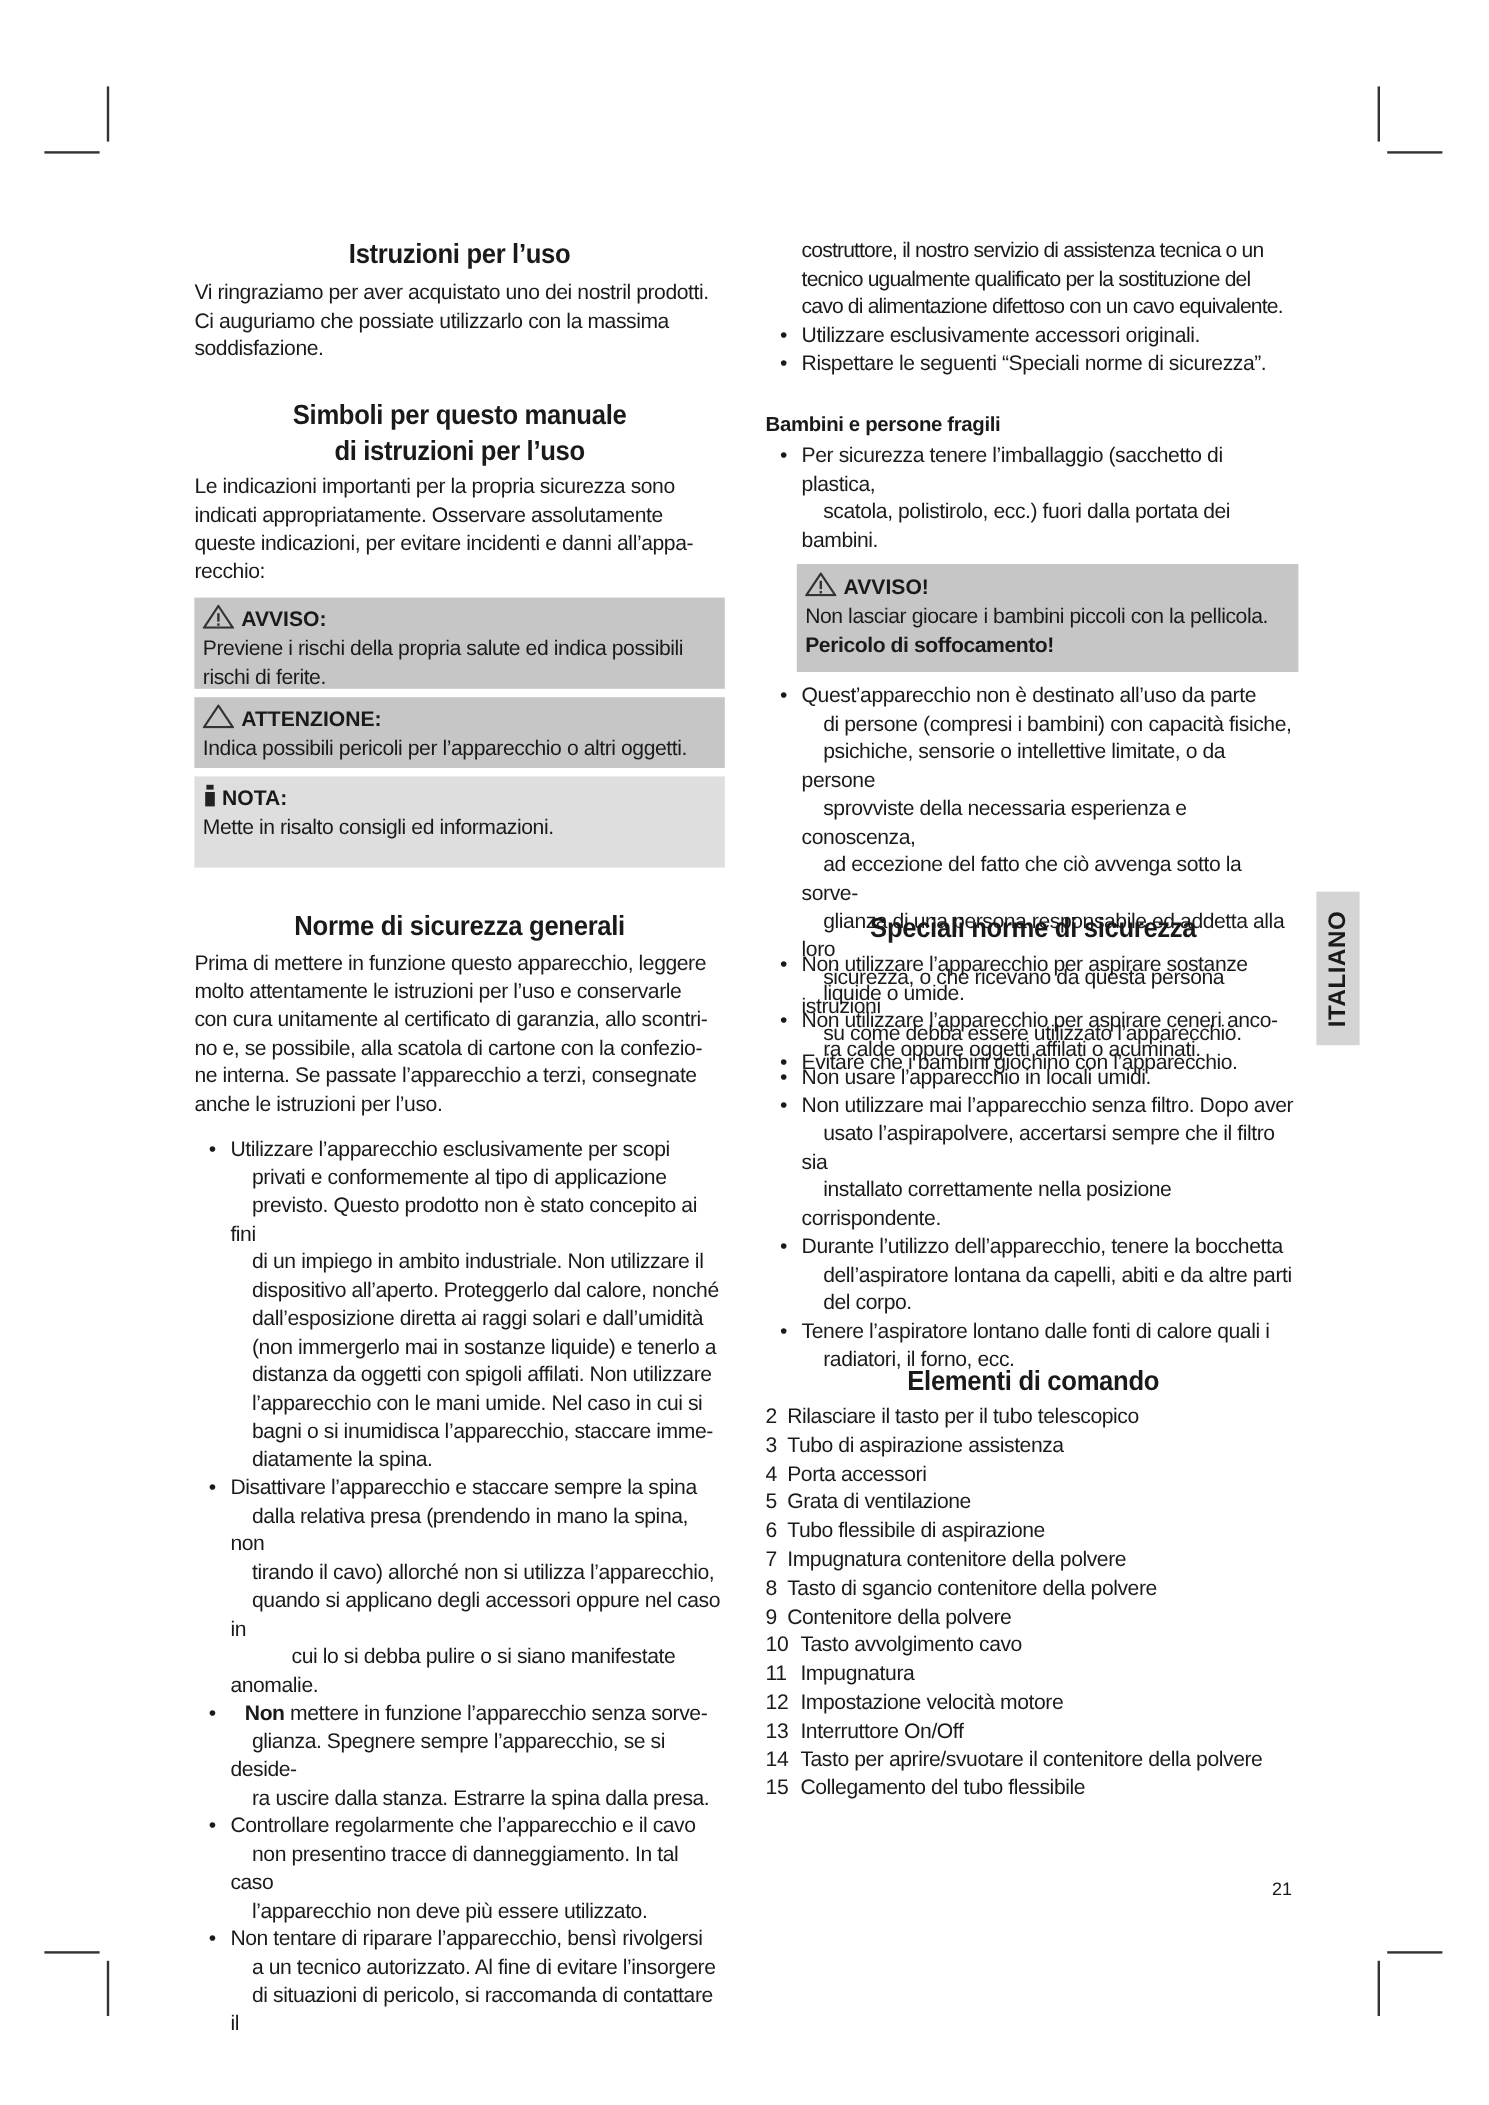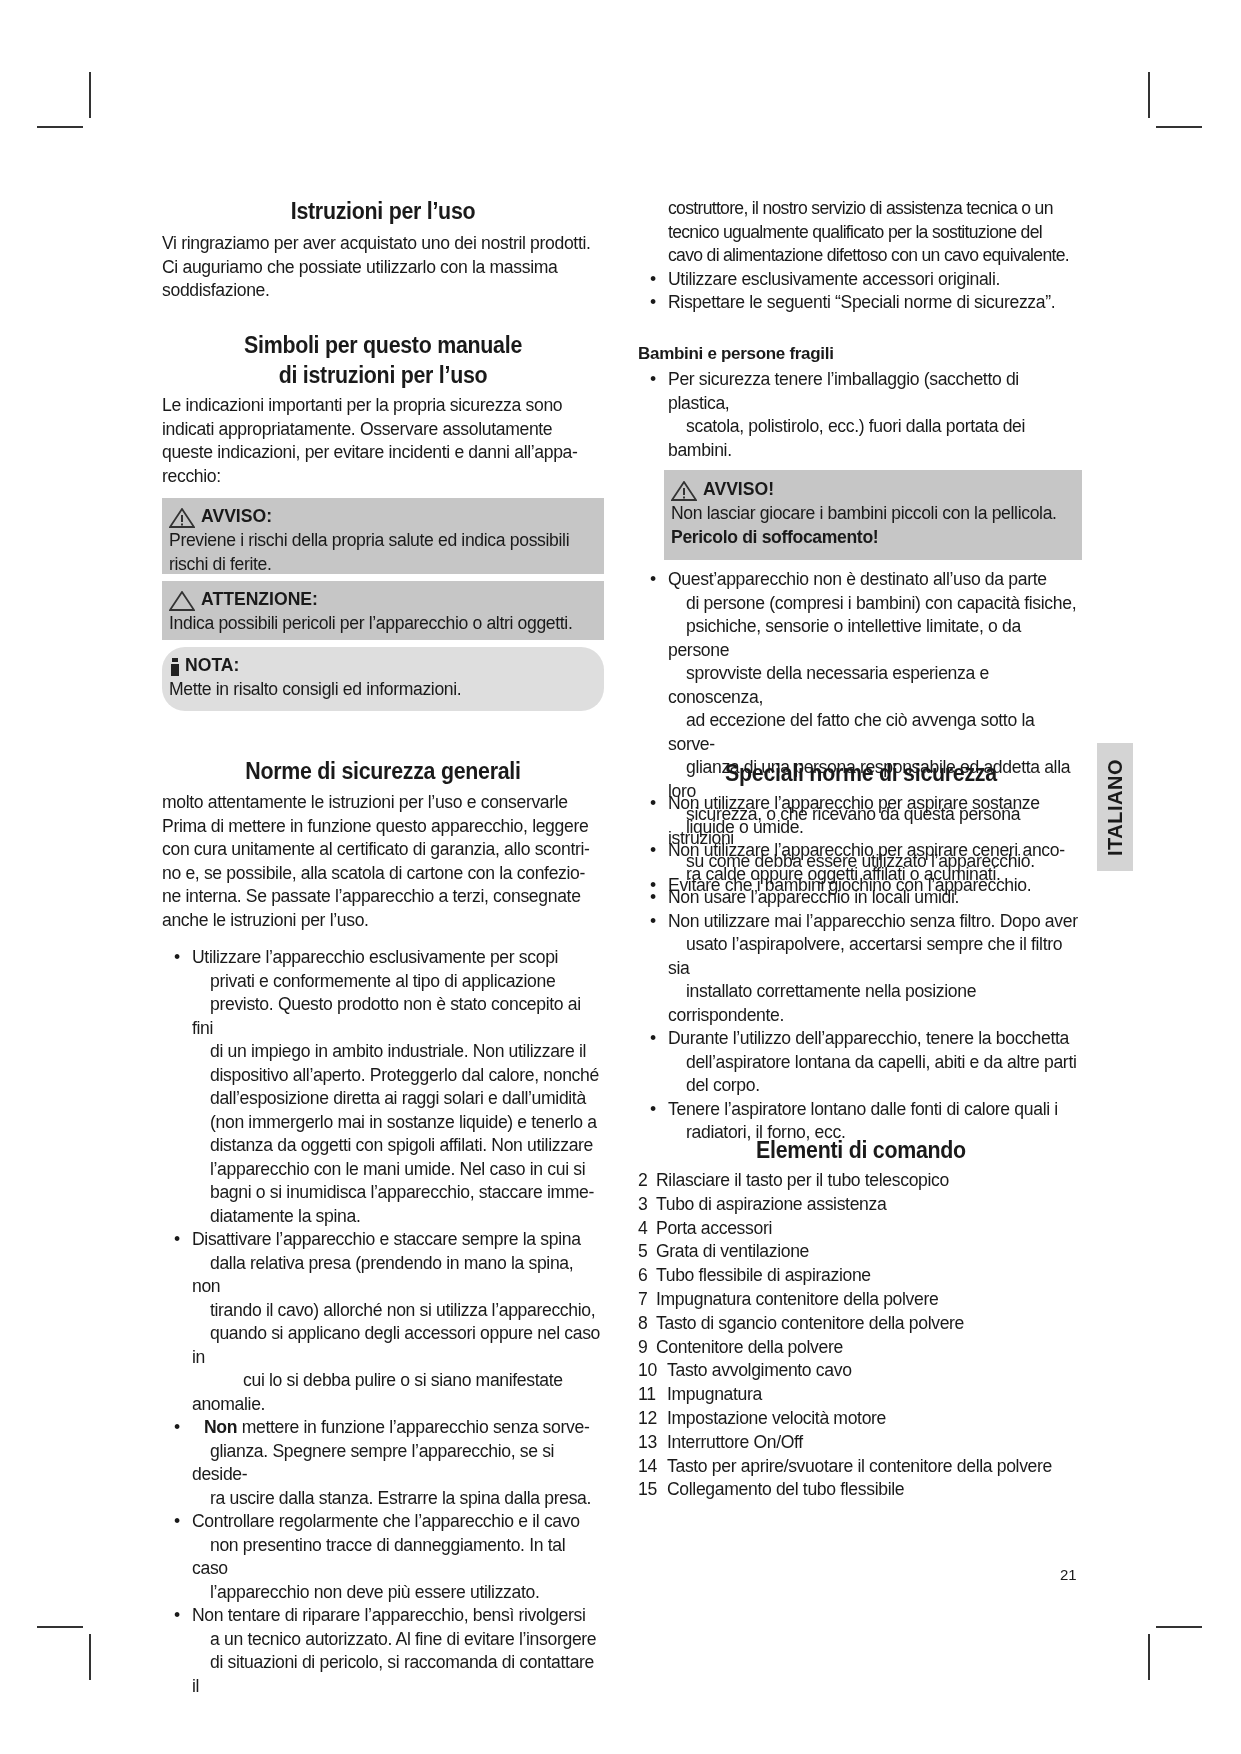--- a/index.html
+++ b/index.html
@@ -22,21 +22,21 @@
     ul.bul { list-style: none; margin: 0; padding: 0; }
     ul.bul li {
       position: relative; padding-left: 30px; font-size: 17.6px; line-height: 23.5px;
       letter-spacing: -0.35px; text-indent: -18px;
     }
     ul.bul li .dot { display: inline-block; width: 18px; text-indent: 0; }
     .box {
       background: #c6c6c6; padding: 5px 7px 5px 7px; margin: 0;
     }
     .box.light { background: #dedede; }
-    .box .title { font-weight: bold; font-size: 17.6px; line-height: 24px; display: flex; align-items: flex-end; gap: 6px; }
+    .box .title { font-weight: bold; font-size: 17.6px; line-height: 24px; display: flex; align-items: flex-start; gap: 6px; }
     .box .txt { font-size: 17.6px; line-height: 24px; letter-spacing: -0.35px; }
     .box .bold { font-weight: bold; }
     .subh { font-weight: bold; font-size: 17px; line-height: 22px; margin: 0; letter-spacing: -0.3px; }
     ol.num { list-style: none; margin: 0; padding: 0; }
     ol.num li { font-size: 17.6px; line-height: 23.8px; letter-spacing: -0.35px; }
     ol.num li .n { display: inline-block; min-width: 18px; }
     ol.num li .n2 { display: inline-block; min-width: 29px; }
     .langtab {
       position: absolute; left: 1097px; top: 743px; width: 36px; height: 128px;
       background: #d4d4d4; display: flex; align-items: center; justify-content: center;
@@ -96,37 +96,37 @@
     </div>
     <div class="box" style="margin-top:7px;padding:6px 7px 4px 7px;height:59px;box-sizing:border-box;">
       <div class="title">
         <svg class="ico" width="26" height="20" viewBox="0 0 26 20">
             <path d="M13 1 L25 19 L1 19 Z" fill="none" stroke="#333" stroke-width="1.8"></path>
           </svg>
         <span>ATTENZIONE:</span>
       </div>
       <div class="txt">Indica possibili pericoli per l’apparecchio o altri oggetti.</div>
     </div>
-    <div class="box light" style="margin-top:7px;padding:6px 7px 4px 7px;height:64px;box-sizing:border-box;border-radius:23px;">
+    <div class="box light" style="margin-top:7px;padding:6px 7px 4px 7px;height:76px;box-sizing:border-box;">
       <div class="title" style="gap:4px;">
         <svg class="ico" width="12" height="20" viewBox="0 0 12 20">
             <rect x="3" y="1" width="6" height="4" fill="#222"></rect>
             <rect x="2" y="7" width="8" height="12" fill="#222"></rect>
           </svg>
         <span>NOTA:</span>
       </div>
       <div class="txt">Mette in risalto consigli ed informazioni.</div>
     </div>
   </div>
 
   <div style="position:absolute;top:756px;left:0;width:442px;">
     <h1 class="h1">Norme di sicurezza generali</h1>
     <div style="margin-top:5px;">
+      <p class="p">Prima di mettere in funzione questo apparecchio, leggere</p>
       <p class="p">molto attentamente le istruzioni per l’uso e conservarle</p>
-      <p class="p">Prima di mettere in funzione questo apparecchio, leggere</p>
       <p class="p">con cura unitamente al certificato di garanzia, allo scontri-</p>
       <p class="p">no e, se possibile, alla scatola di cartone con la confezio-</p>
       <p class="p">ne interna. Se passate l’apparecchio a terzi, consegnate</p>
       <p class="p">anche le istruzioni per l’uso.</p>
     </div>
   </div>
 
   <ul class="bul" style="position:absolute;top:946px;left:0;width:442px;">
     <li>
       <span class="dot">•</span><span>Utilizzare l’apparecchio esclusivamente per scopi</span><br>

